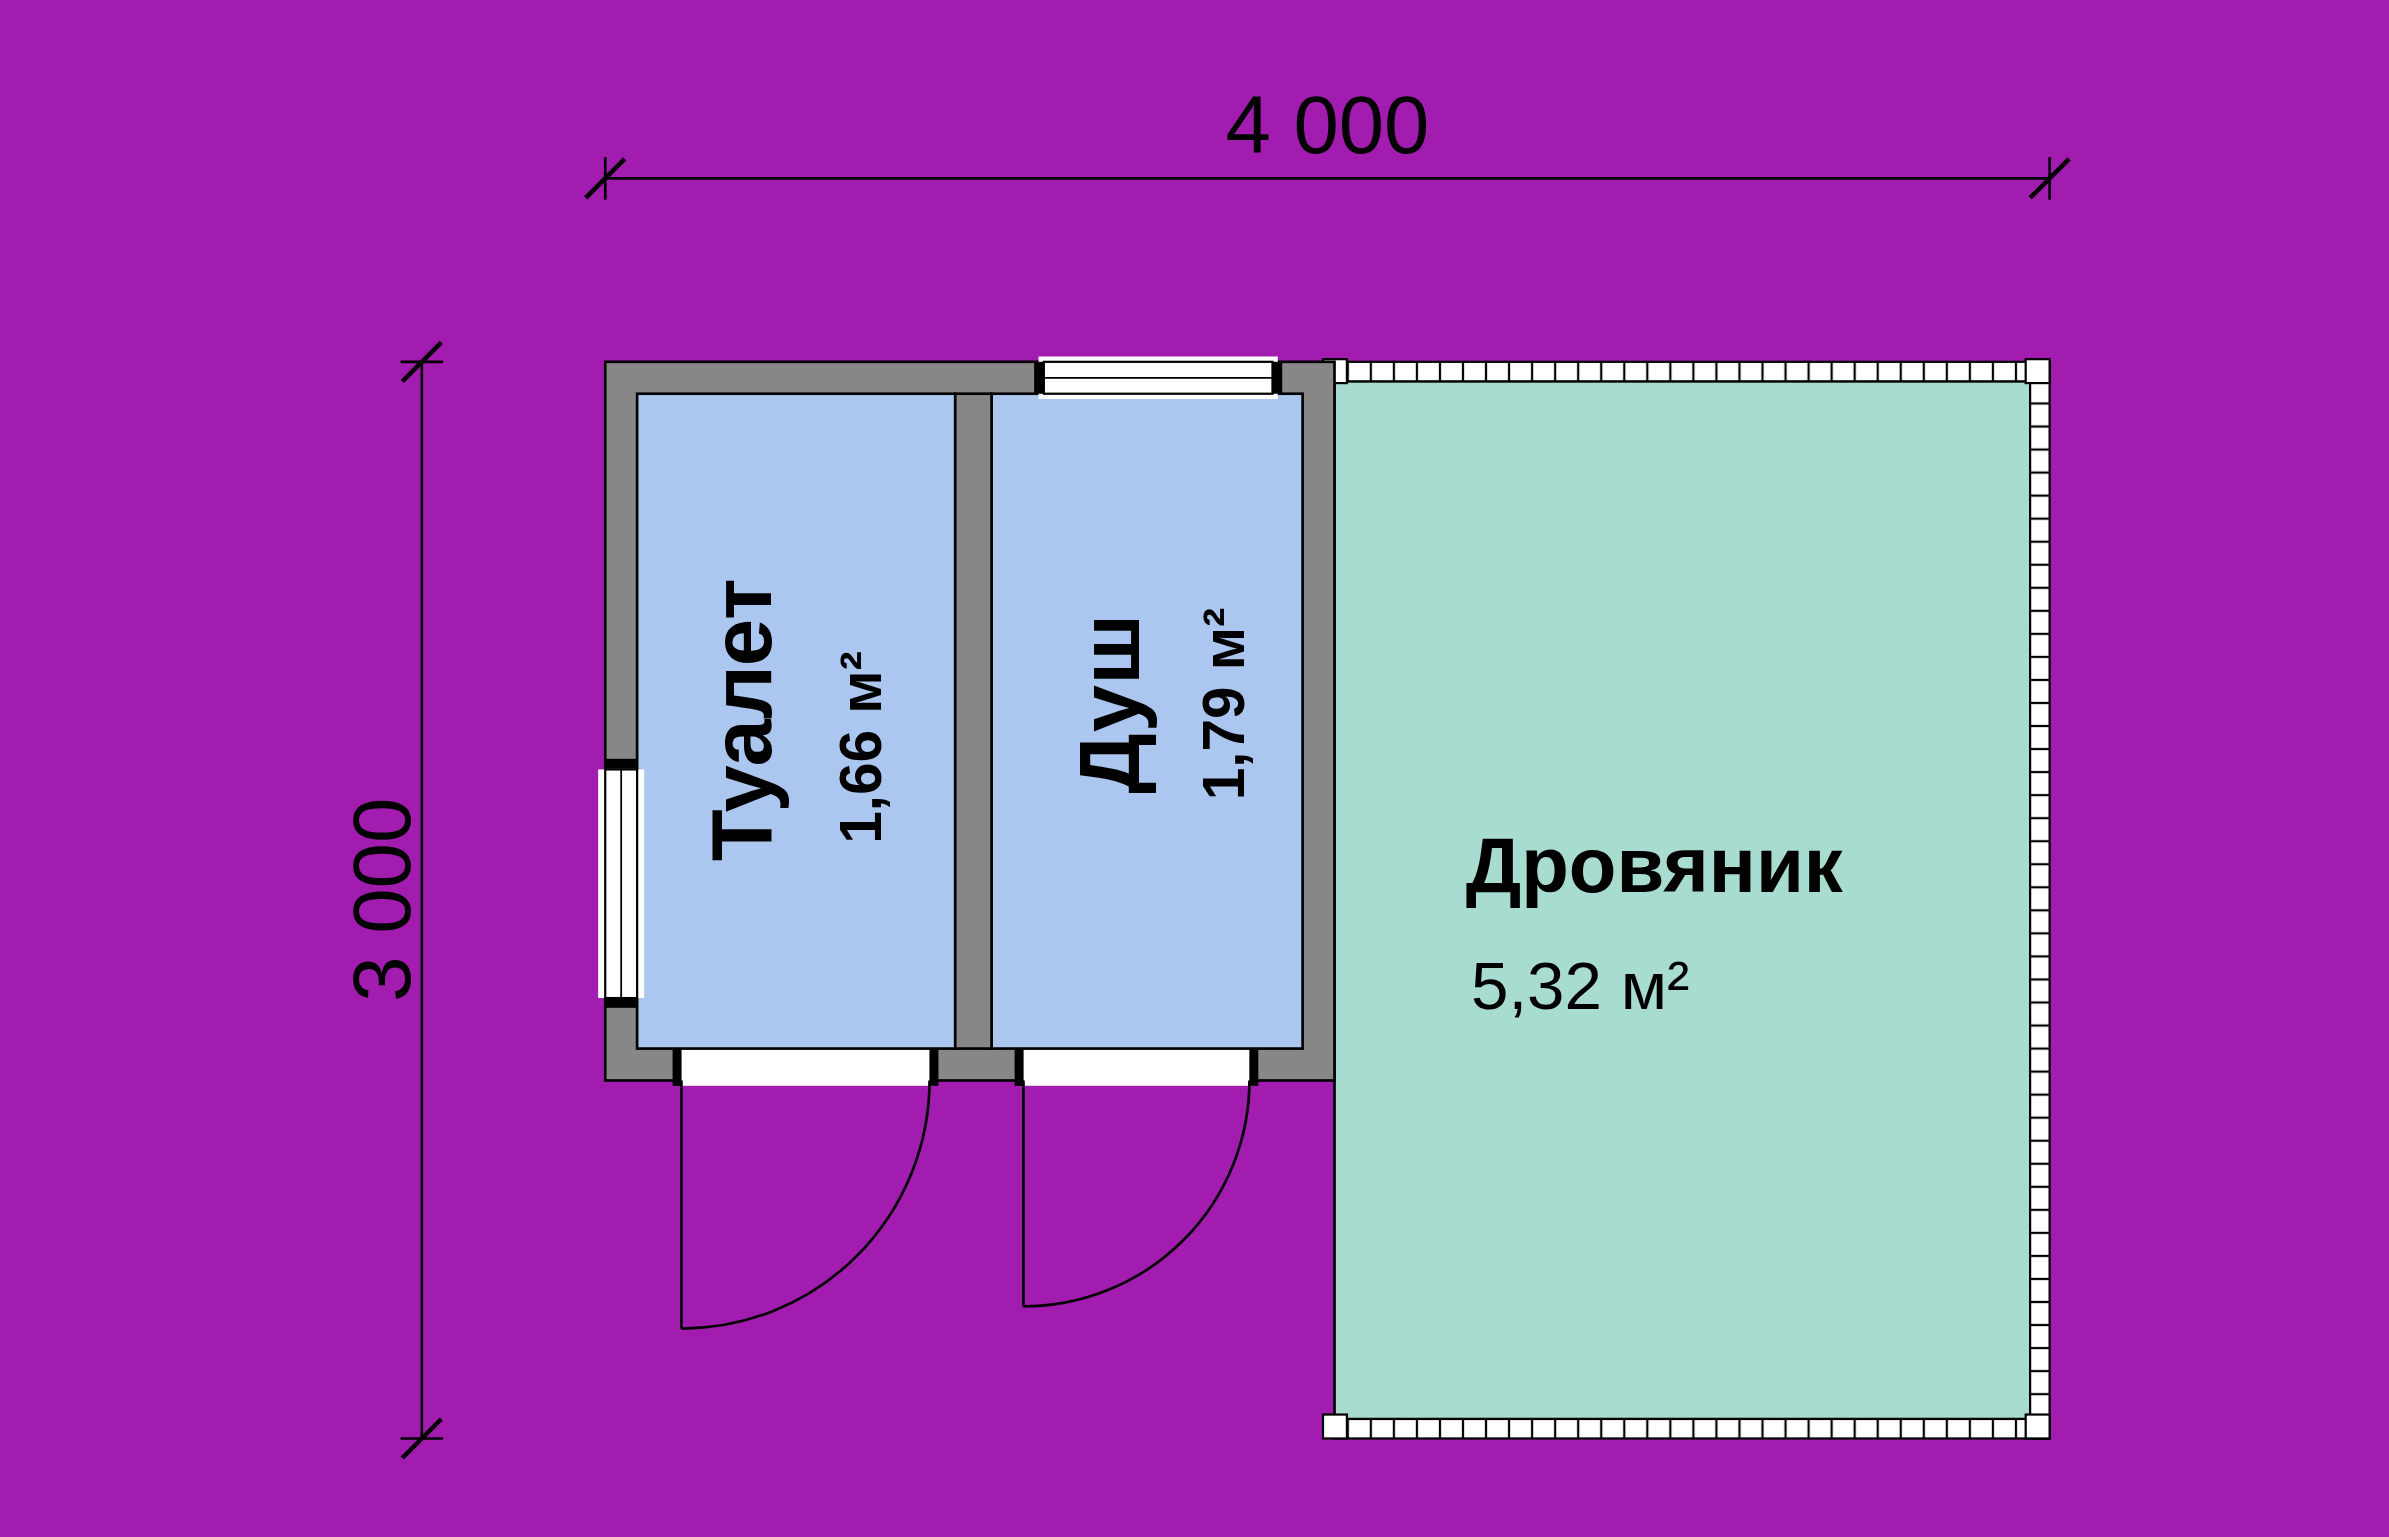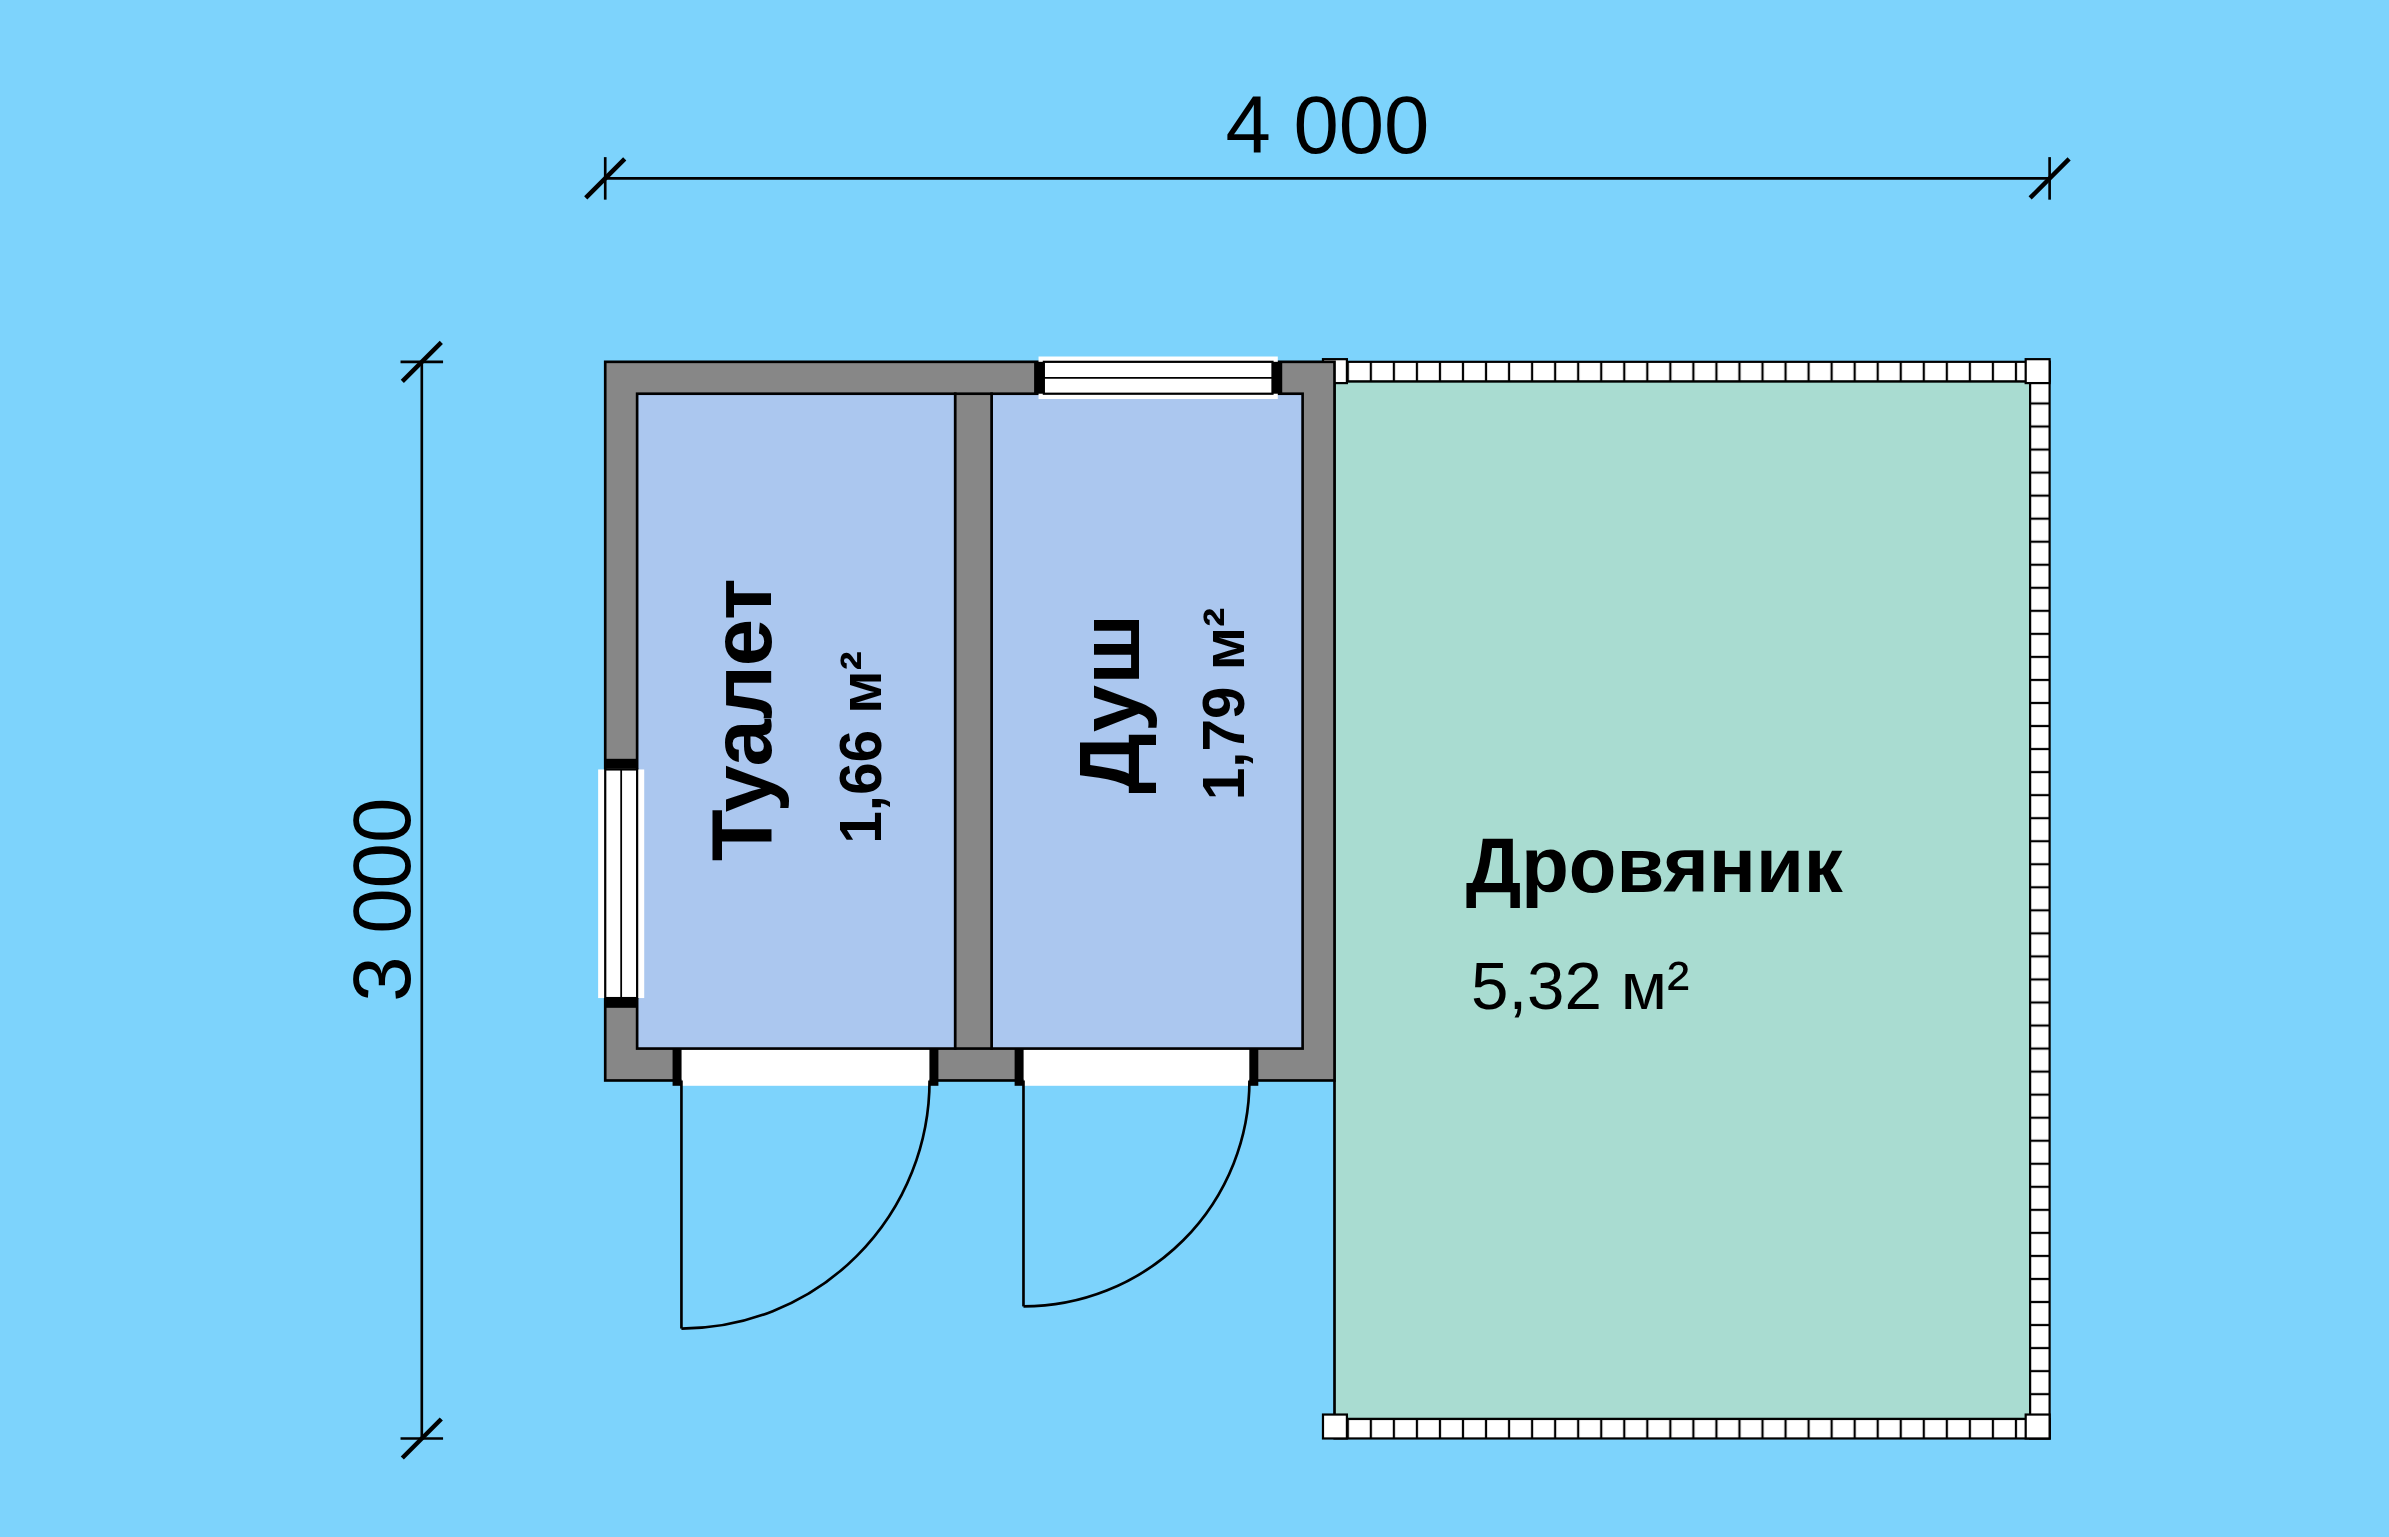--- a/index.html
+++ b/index.html
@@ -7,21 +7,21 @@
     padding: 0;
     background: #ffffff;
     width: 2389px;
     height: 1538px;
     overflow: hidden;
   }
   #stage {
     position: relative;
     width: 2389px;
     height: 1538px;
-    background: #7dd3fc;
+    background: #a21caf;
   }
   svg text {
     font-family: "Liberation Sans", "DejaVu Sans", sans-serif;
     fill: #000000;
   }
   .dim-text   { font-size: 92px; font-weight: 400; }
   .room-label { font-size: 96px; font-weight: 700; }
   .room-area  { font-size: 66px; font-weight: 700; }
   .shed-label { font-size: 88px; font-weight: 700; }
   .shed-area  { font-size: 76px; font-weight: 400; }

